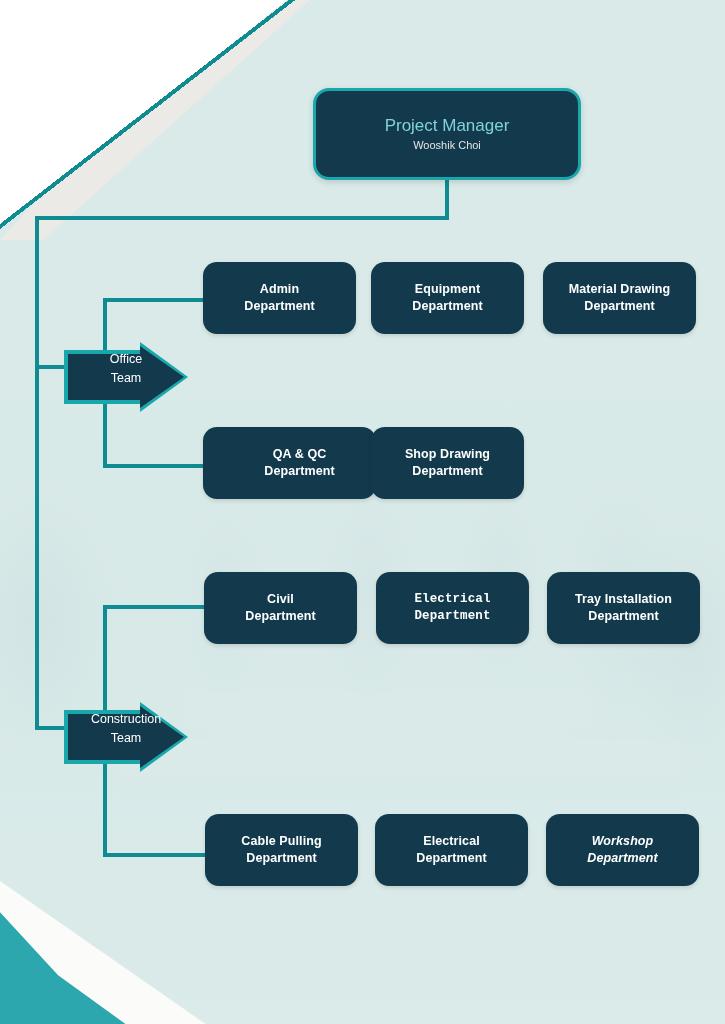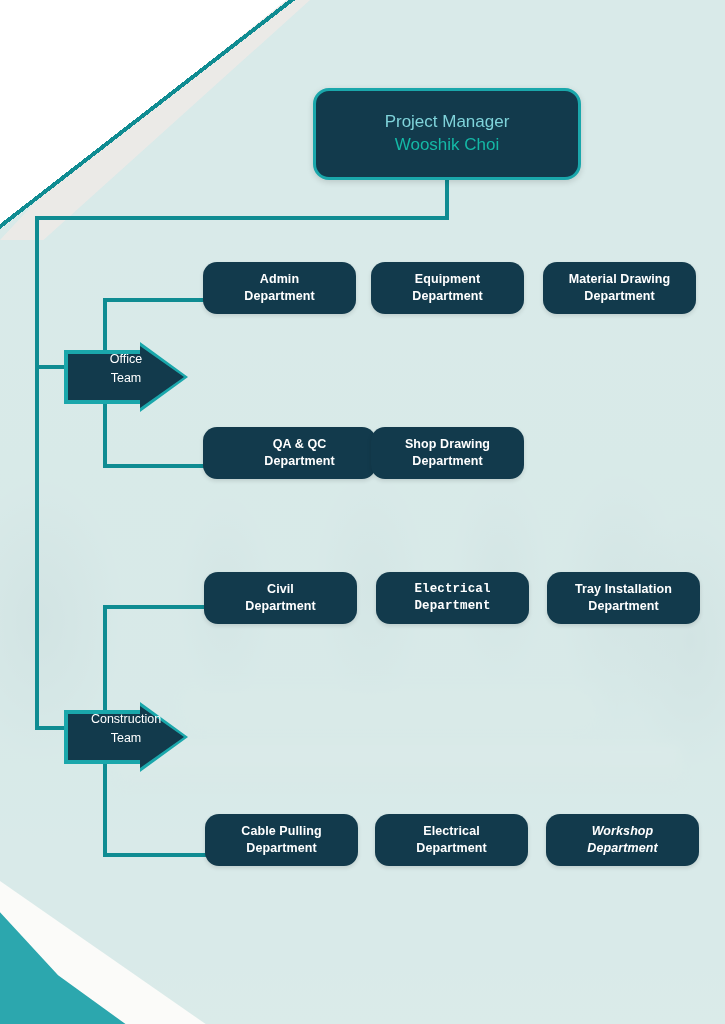--- a/index.html
+++ b/index.html
@@ -87,39 +87,39 @@
   .node{
     position:absolute;
     background:#123a4c;
     border-radius:14px;
     display:flex;align-items:center;justify-content:center;
     text-align:center;
     color:#ffffff;
     box-shadow:0 2px 4px rgba(0,0,0,.12);
   }
   .dept{
-    width:153px;height:52px;
+    width:153px;height:72px;
     font-size:12.5px;font-weight:bold;line-height:1.35;
     letter-spacing:.1px;
   }
   .dept span{display:block;}
 
   
   .pm-box{
     position:absolute;left:313px;top:88px;
     width:262px;height:86px;
     background:#123a4c;
     border:3px solid #1aa7ab;
     border-radius:16px;
     display:flex;flex-direction:column;
     align-items:center;justify-content:center;
     box-shadow:0 2px 6px rgba(0,0,0,.15);
   }
   .pm-role{color:#7fd3da;font-size:17px;line-height:1.35;}
-  .pm-name{color:#14b8a6;font-size:17px;line-height:1.35;}
+  .pm-name{color:#e5e5e5;font-size:11px;line-height:1.35;}
 
   
   .team-arrow{
     position:absolute;
     width:116px;height:62px;
     background:#123a4c;
     -webkit-clip-path:polygon(0 8px, 72px 8px, 72px 0, 116px 31px, 72px 62px, 72px 54px, 0 54px);
     clip-path:polygon(0 8px, 72px 8px, 72px 0, 116px 31px, 72px 62px, 72px 54px, 0 54px);
   }
   .team-arrow-outer{

